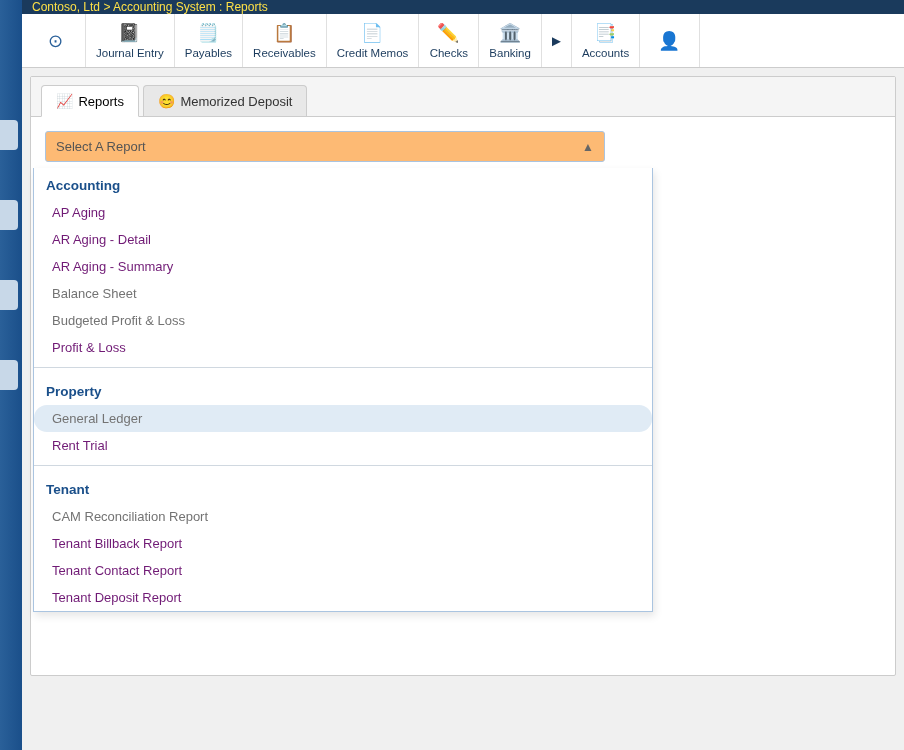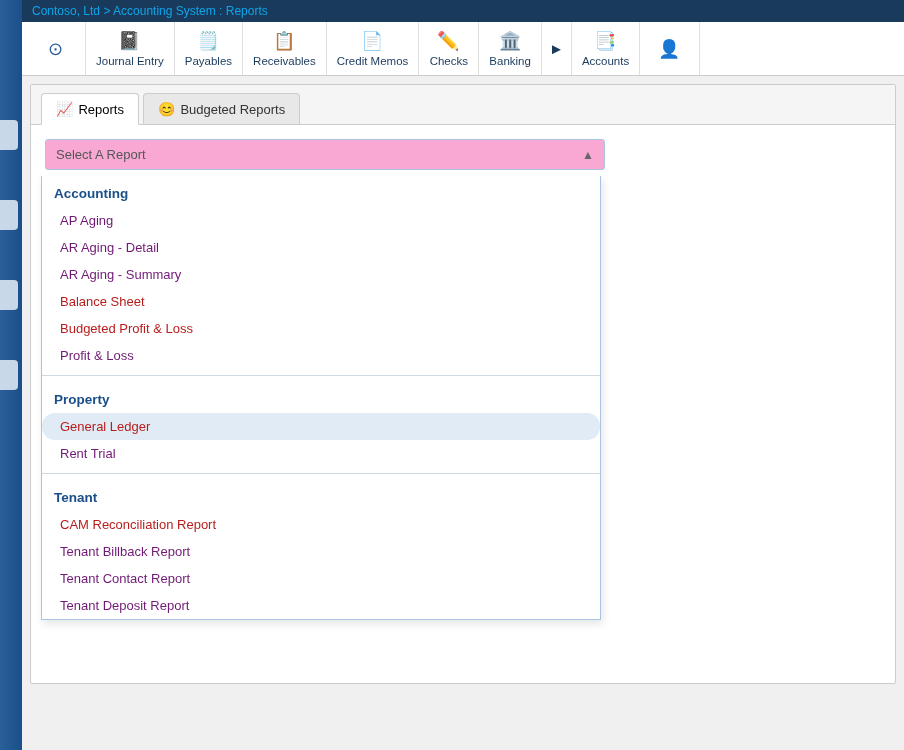--- a/index.html
+++ b/index.html
@@ -1,24 +1,24 @@
 <!DOCTYPE html>
 <html><head>
   <meta charset="utf-8">
   <style>
     * { box-sizing: border-box; margin: 0; padding: 0; }
     body { font-family: 'Segoe UI', Arial, sans-serif; font-size: 13px; background: #f0f0f0; overflow: hidden; }
 
     
     .breadcrumb-bar {
       background: #1a3a5c;
-      color: #0ea5e9;
+      color: #fde047;
       padding: 4px 10px;
       font-size: 12px;
-      height: 22px;
+      height: 14px;
       display: flex;
       align-items: center;
     }
 
     
     .nav-toolbar {
       background: #fff;
       border-bottom: 1px solid #ccc;
       display: flex;
       align-items: stretch;
@@ -104,43 +104,43 @@
     .dropdown-container {
       padding: 14px 14px 0 14px;
       position: relative;
     }
 
     .select-report {
       width: 560px;
       max-width: 100%;
       border: 1px solid #aac4e0;
       border-radius: 3px;
-      background: #f9a8d4;
+      background: #fdba74;
       display: flex;
       align-items: center;
       justify-content: space-between;
       padding: 7px 10px;
       cursor: pointer;
       font-size: 13px;
       color: #555;
       user-select: none;
     }
     .select-report .arrow { color: #666; font-size: 12px; }
 
     
     .dropdown-list {
-      width: 560px;
+      width: 620px;
       border: 1px solid #aac4e0;
       border-top: none;
       background: #fff;
       max-height: 490px;
       overflow-y: scroll;
       position: absolute;
       top: 51px;
-      left: 10px;
+      left: 2px;
       z-index: 100;
       box-shadow: 2px 4px 8px rgba(0,0,0,0.1);
     }
 
     .dropdown-list::-webkit-scrollbar { width: 12px; }
     .dropdown-list::-webkit-scrollbar-track { background: #f0f0f0; }
     .dropdown-list::-webkit-scrollbar-thumb { background: #bbb; border: 2px solid #f0f0f0; border-radius: 4px; }
 
     .report-group-header {
       font-weight: bold;
@@ -149,21 +149,21 @@
       font-size: 13.5px;
     }
 
     .report-item {
       padding: 6px 12px 6px 18px;
       cursor: pointer;
       font-size: 13px;
       color: #701a75;
     }
     .report-item.highlighted { background: #e0ebf5; border-radius: 13px; }
-    .report-item.dark-text { color: #b91c1c; }
+    .report-item.dark-text { color: #737373; }
 
     .group-divider {
       border: none;
       border-top: 1px solid #d0d8e0;
       margin: 6px 0;
     }
 
     
     .left-sidebar {
       position: fixed;
@@ -250,21 +250,21 @@
 
   <div class="page-content">
 
     <div class="tabs-bar">
       <div class="tab active">
         <span class="tab-icon">📈</span>
         <span>Reports</span>
       </div>
       <div class="tab">
         <span class="tab-icon">😊</span>
-        <span>Budgeted Reports</span>
+        <span>Memorized Deposit</span>
       </div>
     </div>
 
     <div class="dropdown-container">
       <div class="select-report">
         <span>Select A Report</span>
         <span class="arrow">▲</span>
       </div>
 
       <div class="dropdown-list">

